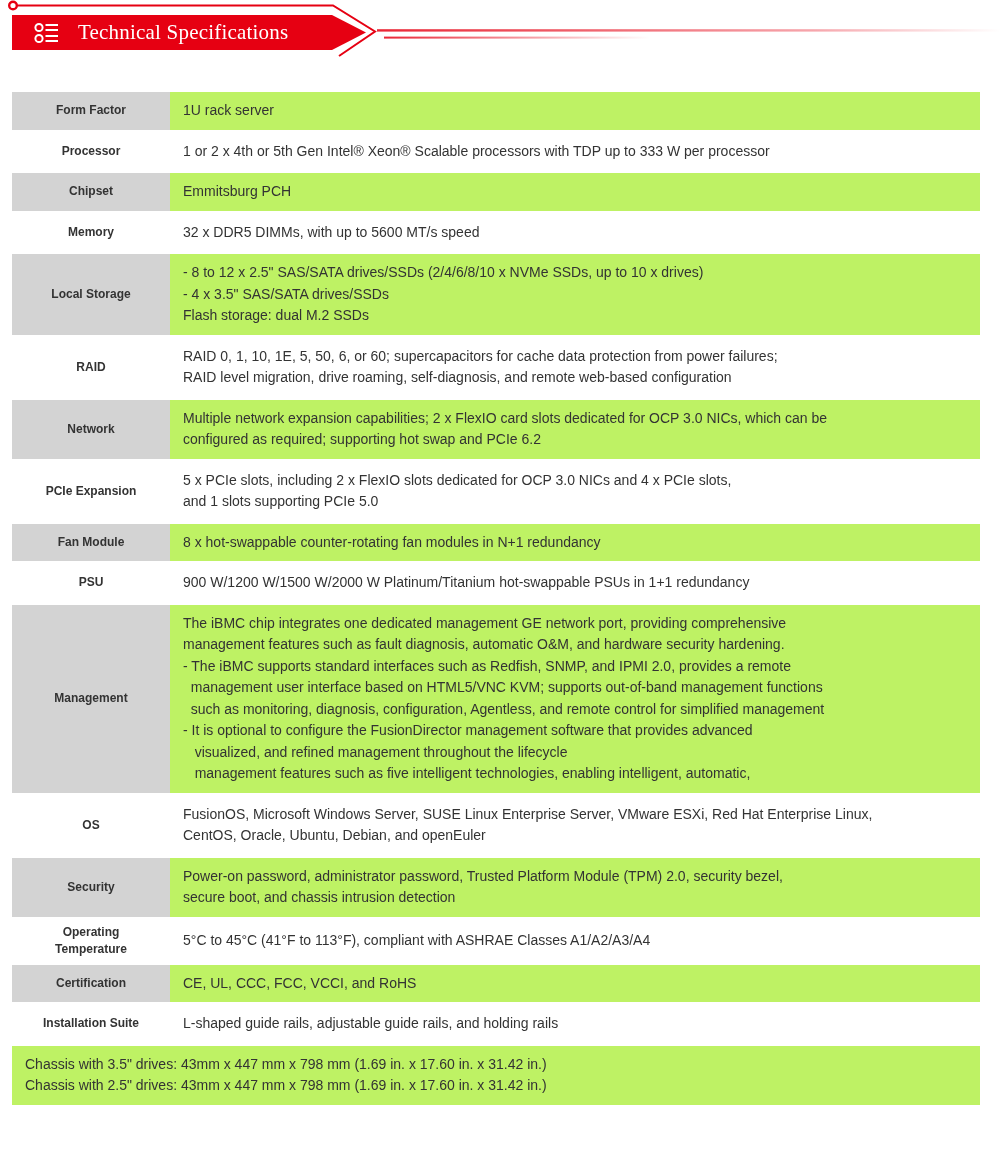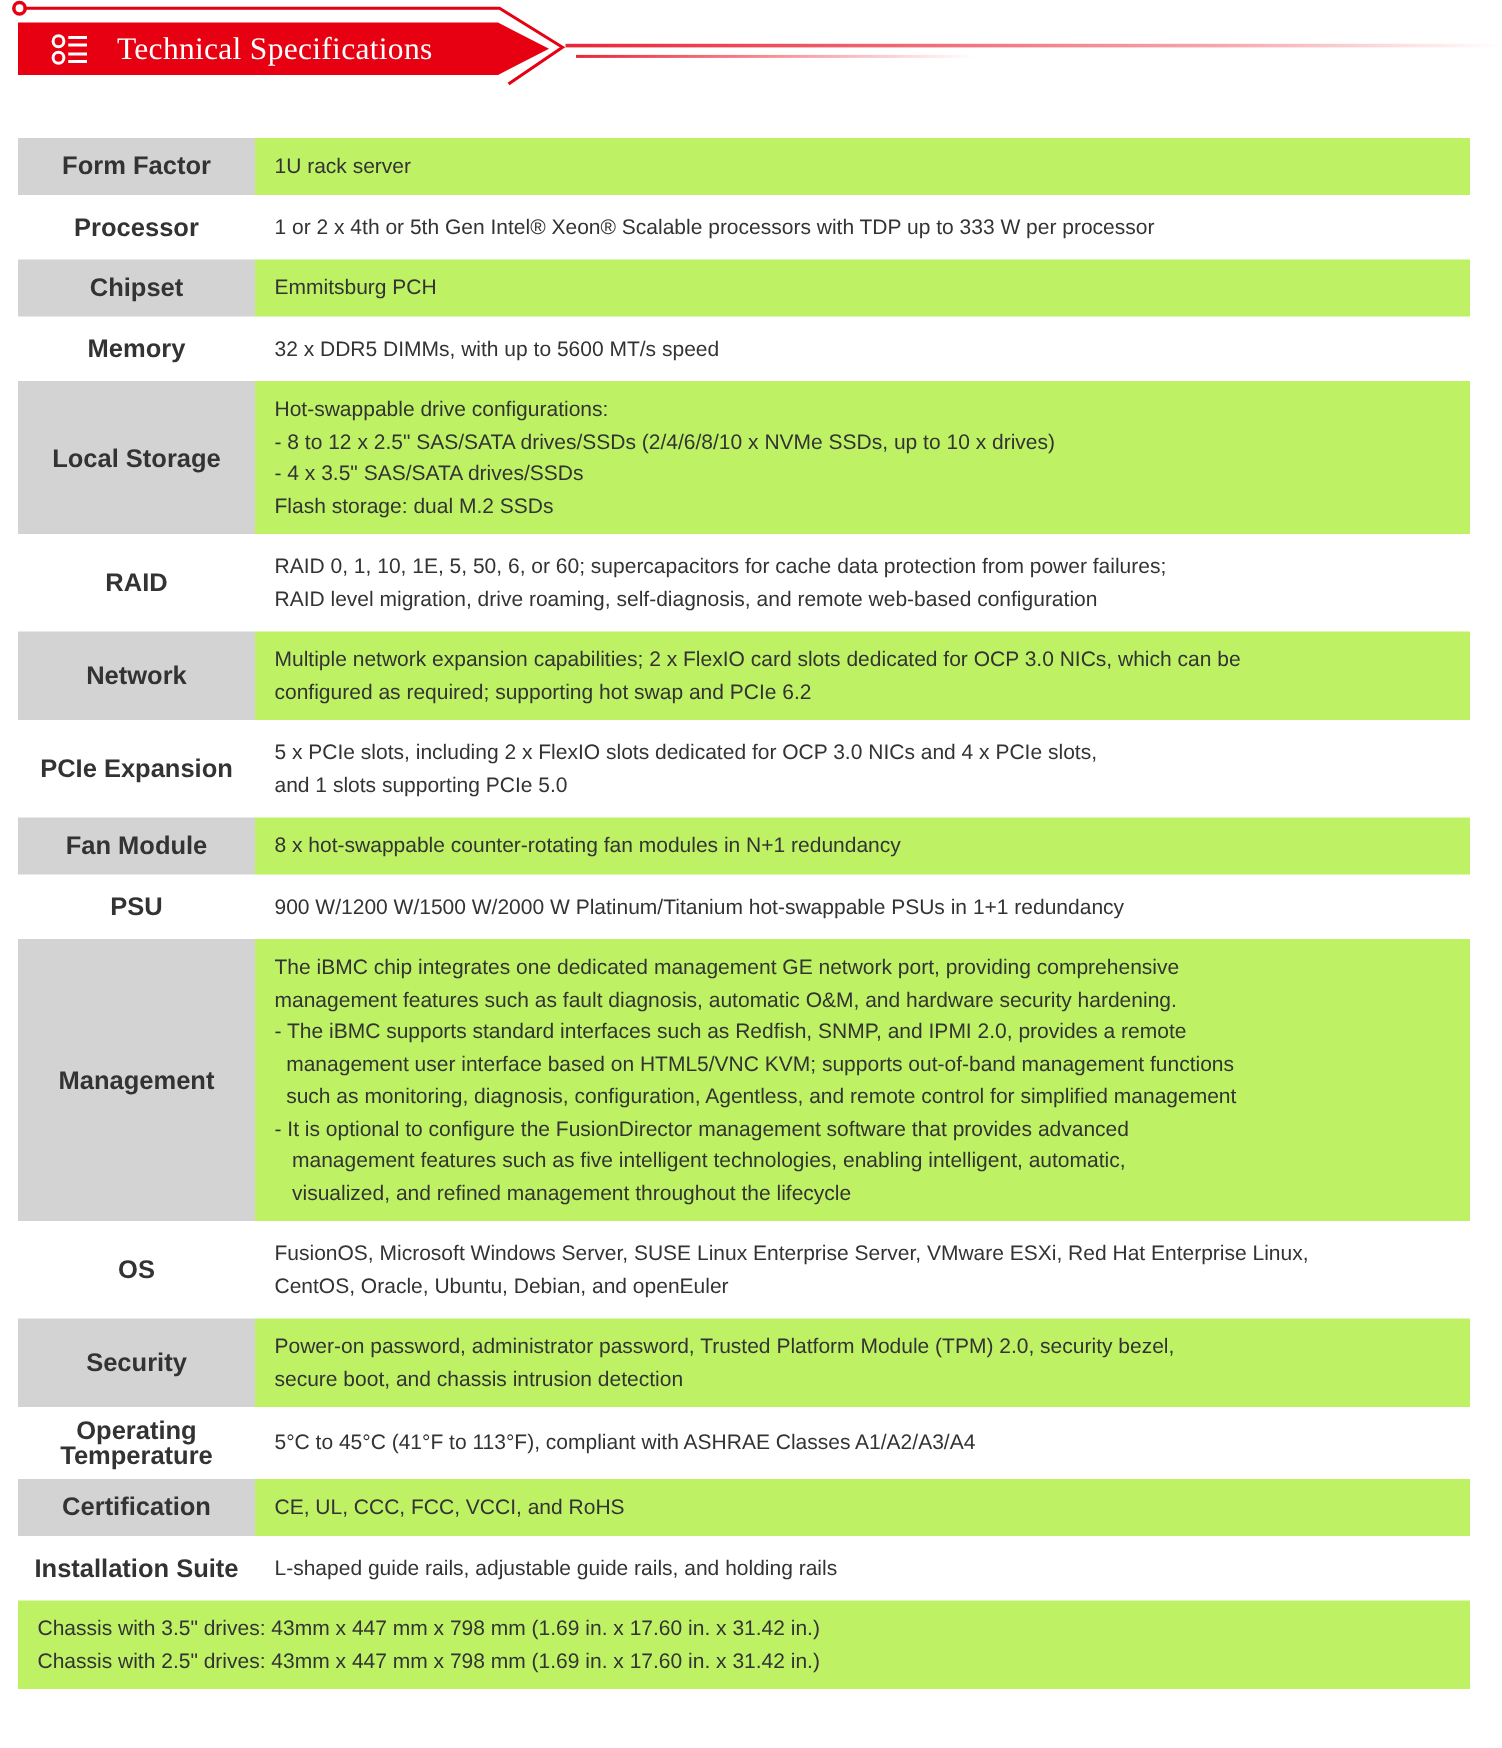--- a/index.html
+++ b/index.html
@@ -43,21 +43,21 @@
   }
   .label-cell {
     flex: 0 0 158px;
     width: 158px;
     box-sizing: border-box;
     display: flex;
     align-items: center;
     justify-content: center;
     text-align: center;
     font-weight: bold;
-    font-size: 17px;
+    font-size: 12px;
     color: #333333;
     padding: 4px 6px;
     white-space: pre-line;
     line-height: 17px;
   }
   .value-cell {
     flex: 1 1 auto;
     box-sizing: border-box;
     display: flex;
     flex-direction: column;
@@ -136,21 +136,20 @@
       </div>
       <div class="row">
         <div class="label-cell">Memory</div>
         <div class="value-cell">
           <div class="value-line">32 x DDR5 DIMMs, with up to 5600 MT/s speed</div>
         </div>
       </div>
       <div class="row shaded">
         <div class="label-cell">Local Storage</div>
         <div class="value-cell">
-          <div class="value-line">Hot-swappable drive configurations:</div>
           <div class="value-line">- 8 to 12 x 2.5" SAS/SATA drives/SSDs (2/4/6/8/10 x NVMe SSDs, up to 10 x drives)</div>
           <div class="value-line">- 4 x 3.5" SAS/SATA drives/SSDs</div>
           <div class="value-line">Flash storage: dual M.2 SSDs</div>
         </div>
       </div>
       <div class="row">
         <div class="label-cell">RAID</div>
         <div class="value-cell">
           <div class="value-line">RAID 0, 1, 10, 1E, 5, 50, 6, or 60; supercapacitors for cache data protection from power failures;</div>
           <div class="value-line">RAID level migration, drive roaming, self-diagnosis, and remote web-based configuration</div>
@@ -184,22 +183,22 @@
       </div>
       <div class="row shaded">
         <div class="label-cell">Management</div>
         <div class="value-cell">
           <div class="value-line">The iBMC chip integrates one dedicated management GE network port, providing comprehensive</div>
           <div class="value-line">management features such as fault diagnosis, automatic O&amp;M, and hardware security hardening.</div>
           <div class="value-line">- The iBMC supports standard interfaces such as Redfish, SNMP, and IPMI 2.0, provides a remote</div>
           <div class="value-line">  management user interface based on HTML5/VNC KVM; supports out-of-band management functions</div>
           <div class="value-line">  such as monitoring, diagnosis, configuration, Agentless, and remote control for simplified management</div>
           <div class="value-line">- It is optional to configure the FusionDirector management software that provides advanced</div>
+          <div class="value-line">   visualized, and refined management throughout the lifecycle</div>
           <div class="value-line">   management features such as five intelligent technologies, enabling intelligent, automatic,</div>
-          <div class="value-line">   visualized, and refined management throughout the lifecycle</div>
         </div>
       </div>
       <div class="row">
         <div class="label-cell">OS</div>
         <div class="value-cell">
           <div class="value-line">FusionOS, Microsoft Windows Server, SUSE Linux Enterprise Server, VMware ESXi, Red Hat Enterprise Linux,</div>
           <div class="value-line">CentOS, Oracle, Ubuntu, Debian, and openEuler</div>
         </div>
       </div>
       <div class="row shaded">

